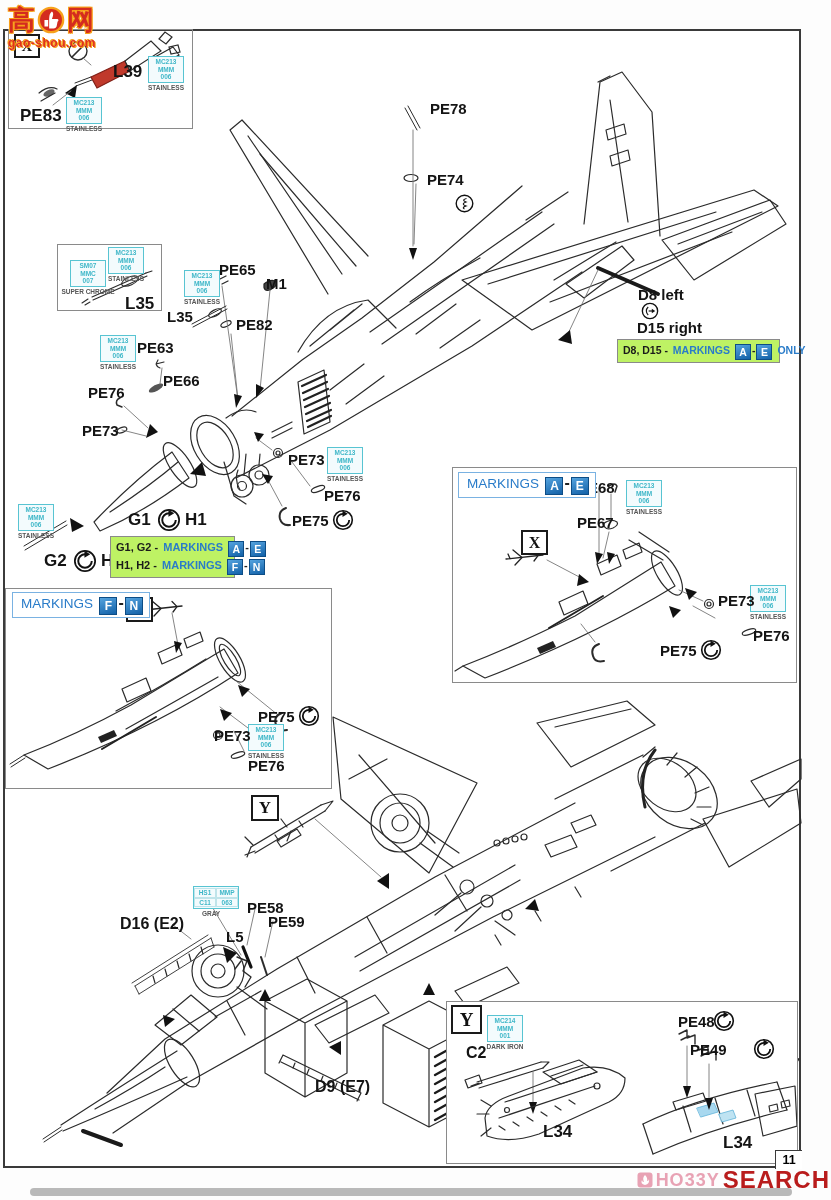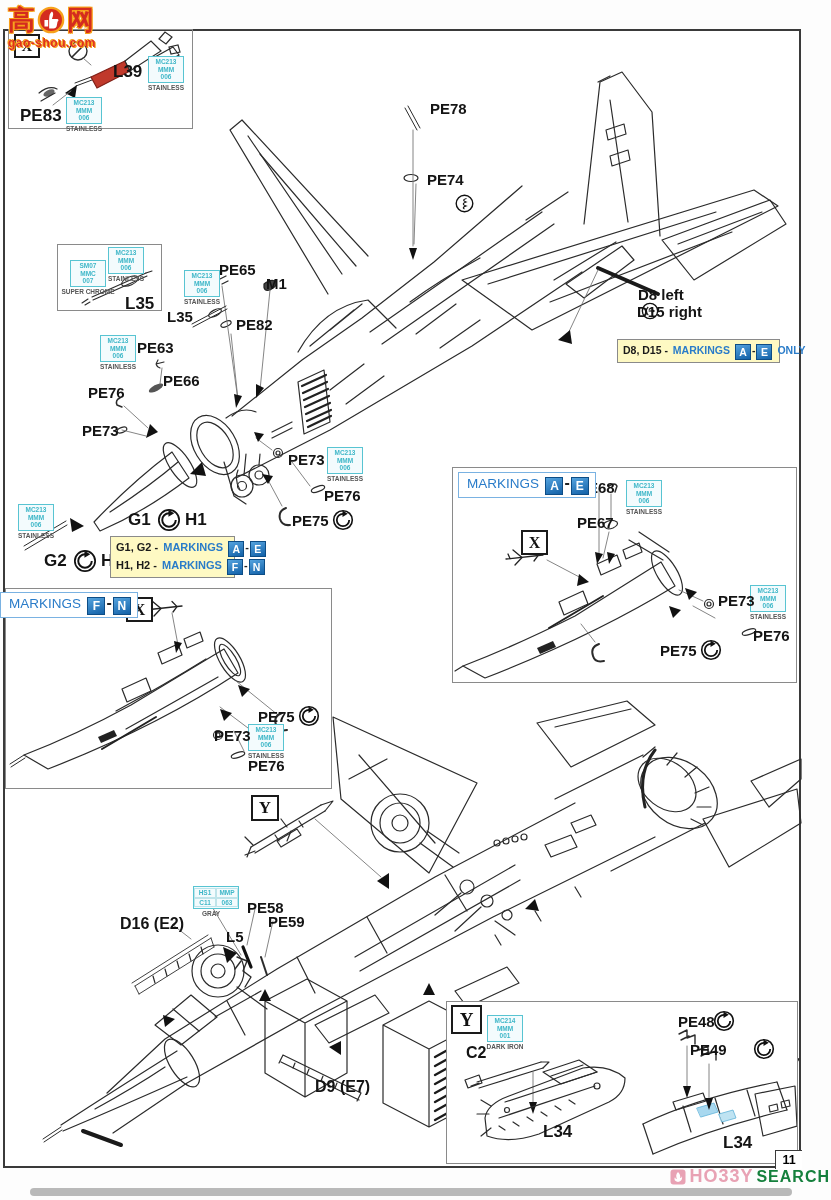--- a/index.html
+++ b/index.html
@@ -8,21 +8,21 @@
   .abs{position:absolute;}
   .frame{left:3px;top:29px;width:798px;height:1139px;border:2px solid #3a3a3a;
          box-sizing:border-box;background:#fff;}
   svg{display:block;}
   
   .pl{font-weight:bold;font-size:15px;color:#141414;white-space:nowrap;z-index:10;letter-spacing:0;}
   .t17{font-size:17px;} .t16{font-size:16px;}
   
   .cbox{border:1px solid #8a8a8a;background:transparent;z-index:2;box-sizing:border-box;}
   
-  .mkbox{background:#fef9c3;border:1px solid #8a8a8a;z-index:11;padding:2px 5px;box-sizing:border-box;}
+  .mkbox{background:#bef264;border:1px solid #8a8a8a;z-index:11;padding:2px 5px;box-sizing:border-box;}
   .mkrow{white-space:nowrap;font-size:11px;font-weight:bold;color:#1a1a1a;line-height:16px;}
   .mkword{color:#2a7cc9;margin:0 2px;}
   .chip{display:inline-block;width:14px;height:14px;line-height:14px;text-align:center;
         color:#fff;font-weight:bold;font-size:10.5px;vertical-align:-2px;
         background:linear-gradient(160deg,#55a3de,#1261a8);border:1px solid #0d4d86;}
   .cdash{font-weight:bold;color:#222;margin:0 1px;}
   .mkhead{background:#fff;border:1px solid #7ab2e2;padding:1px 6px 2px 6px;z-index:11;white-space:nowrap;}
   .mkhead .mkword{font-size:13.5px;}
   .mkhead .chip{width:16px;height:16px;line-height:16px;font-size:12px;}
   
@@ -39,21 +39,21 @@
           font-weight:bold;color:#111;text-align:center;z-index:10;}
   
   .wm-cn{left:8px;top:2px;z-index:20;}
   .wm-cn .row1{display:flex;align-items:center;gap:2px;}
   .wm-char{font-size:27px;font-weight:bold;color:#d42b1f;
            text-shadow:1px 1px 0 #f7a11a,-1px -1px 0 #f7a11a,1px -1px 0 #f7a11a,-1px 1px 0 #f7a11a;}
   .wm-url{font-size:12px;font-weight:bold;color:#e03020;letter-spacing:0.5px;
           text-shadow:1px 1px 0 #f7a11a,-1px -1px 0 #f7a11a;margin-top:-2px;}
   .hs{right:1px;top:1166px;display:flex;align-items:center;gap:3px;z-index:20;}
   .hs-hobby{font-size:18px;font-weight:bold;color:#e8a2b4;letter-spacing:1px;}
-  .hs-search{font-size:16px;font-weight:bold;color:#15803d;letter-spacing:1px;}
+  .hs-search{font-size:24px;font-weight:bold;color:#b91c1c;letter-spacing:1px;}
   .pgnum{left:775px;top:1150px;width:26px;height:18px;border-left:1.5px solid #3a3a3a;
          border-top:1.5px solid #3a3a3a;background:#fff;text-align:center;font-weight:bold;
          font-size:12.5px;line-height:18px;z-index:12;}
   .graybar{left:30px;top:1188px;width:762px;height:8px;background:#a8a8a8;border-radius:4px;
            opacity:.8;z-index:1;}
 </style>
 </head>
 <body>
 
 <div class="page">
@@ -365,21 +365,21 @@
       <div class="mat-cap">STAINLESS</div>
     </div>
 
   <span class="abs pl" style="left:638px;top:286px">D8 left</span>
   <svg class="abs" style="left:641px;top:302px;z-index:10" width="18" height="18" viewBox="0 0 20 20">
     <circle cx="10" cy="10" r="8.5" fill="#fff" stroke="#111" stroke-width="1.5"></circle>
     <path d="M 8 5.5 A 6 6 0 0 0 8 14.5" fill="none" stroke="#111" stroke-width="1.3"></path>
     <path d="M 8.5 10 H 12.5" stroke="#111" stroke-width="1.3"></path>
     <path d="M 12 7.5 L 15.8 10 L 12 12.5 Z" fill="#111"></path>
   </svg>
-  <span class="abs pl" style="left:637px;top:303px">D15 right</span>
+  <span class="abs pl" style="left:637px;top:319px">D15 right</span>
   <div class="abs mkbox" style="left:617px;top:339px;width:163px">
     <div class="mkrow" style="font-size:10.5px">
       <span>D8, D15 -</span>
       <span class="mkword">MARKINGS</span>
       <span class="chip">A</span><span class="cdash">-</span><span class="chip">E</span>
       <span class="mkword">ONLY</span>
     </div>
   </div>
 
   <span class="abs pl" style="left:288px;top:451px">PE73</span>
@@ -445,21 +445,21 @@
         <path d="M230 92 L272 126 M214 118 L246 142 M228 142 L238 162" stroke="#777" stroke-width="0.9"></path>
         <path d="M232 96 L244 100 L236 108 Z M214 120 L226 124 L218 132 Z" fill="#111" stroke="none"></path>
         <path d="M276 124 q-9 3 -6 12 q2 7 11 5" stroke-width="2"></path>
         <circle cx="212" cy="146" r="4.5"></circle>
           <circle cx="212" cy="146" r="2"></circle>
         <ellipse cx="232" cy="166" rx="7" ry="2.5" transform="rotate(-18 232 166)"></ellipse>
         <path d="M96 160 L150 128" stroke-width="2" stroke="#222"></path>
       </g>
     </svg>
   </div>
-  <div class="abs mkhead" style="left:0;top:592px">
+  <div class="abs mkhead" style="left:12px;top:592px">
     <span class="mkword">MARKINGS</span>
     <span class="chip">F</span><span class="cdash">-</span><span class="chip">N</span>
   </div>
   <div class="abs symbox" style="left:126px;top:597px;width:23px;height:21px;font-size:16px;line-height:21px">X</div>
   <span class="abs pl" style="left:258px;top:708px">PE75</span>
   <svg class="abs" style="left:298px;top:705px;z-index:10" width="22" height="22" viewBox="0 0 22 22">
       <use href="#sym-rot"></use>
     </svg>
   <span class="abs pl" style="left:214px;top:727px">PE73</span>
   <span class="abs pl" style="left:248px;top:757px">PE76</span>

